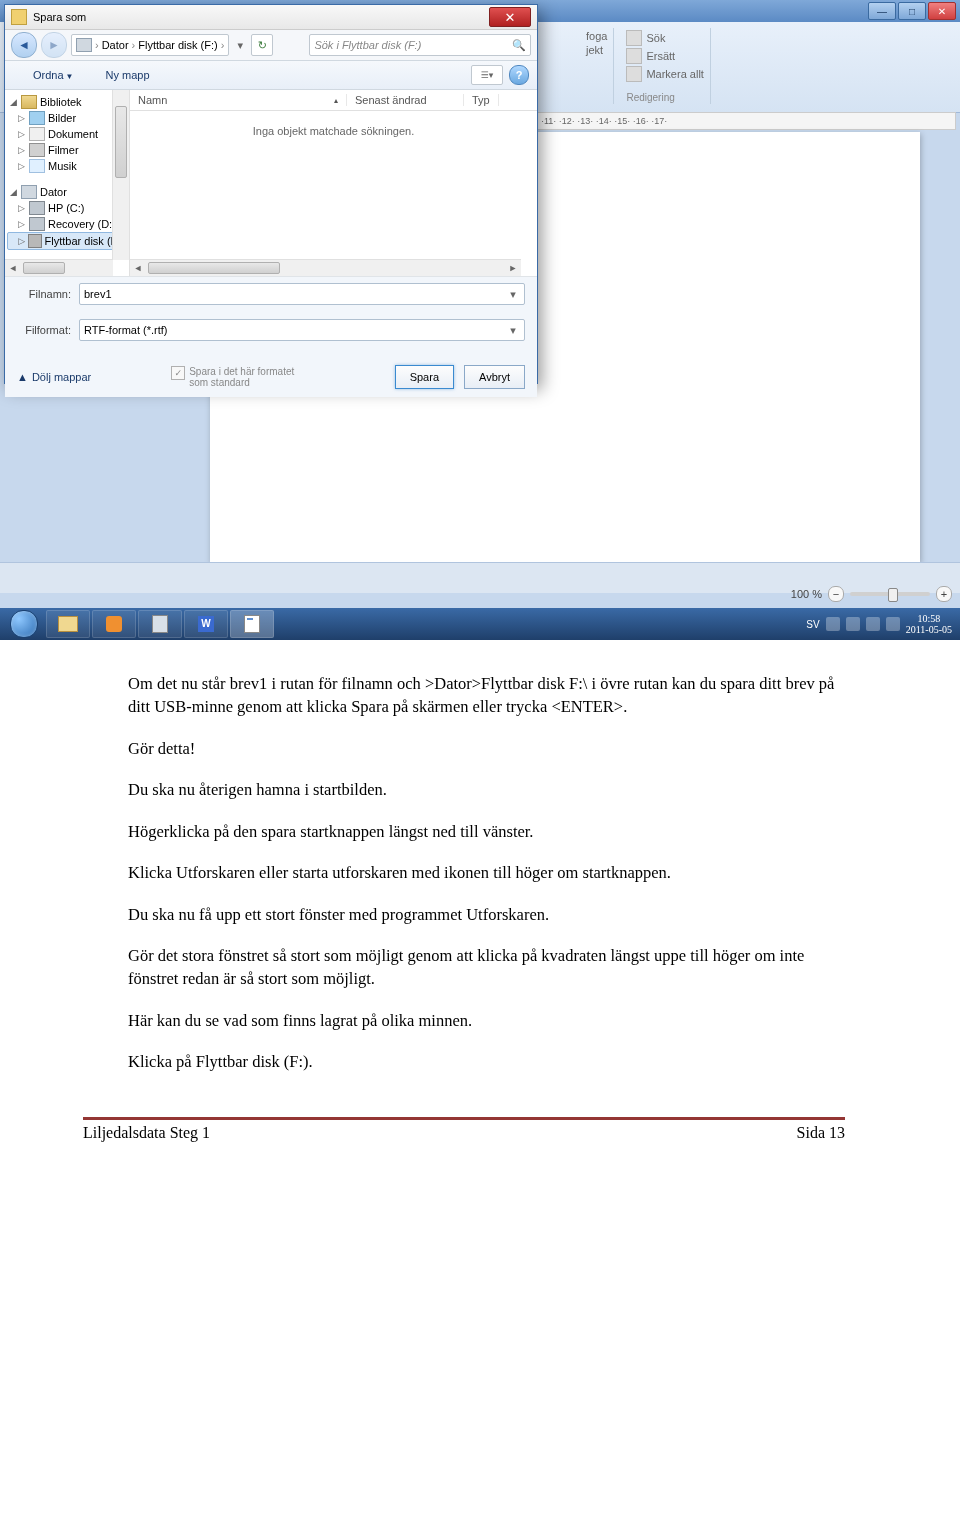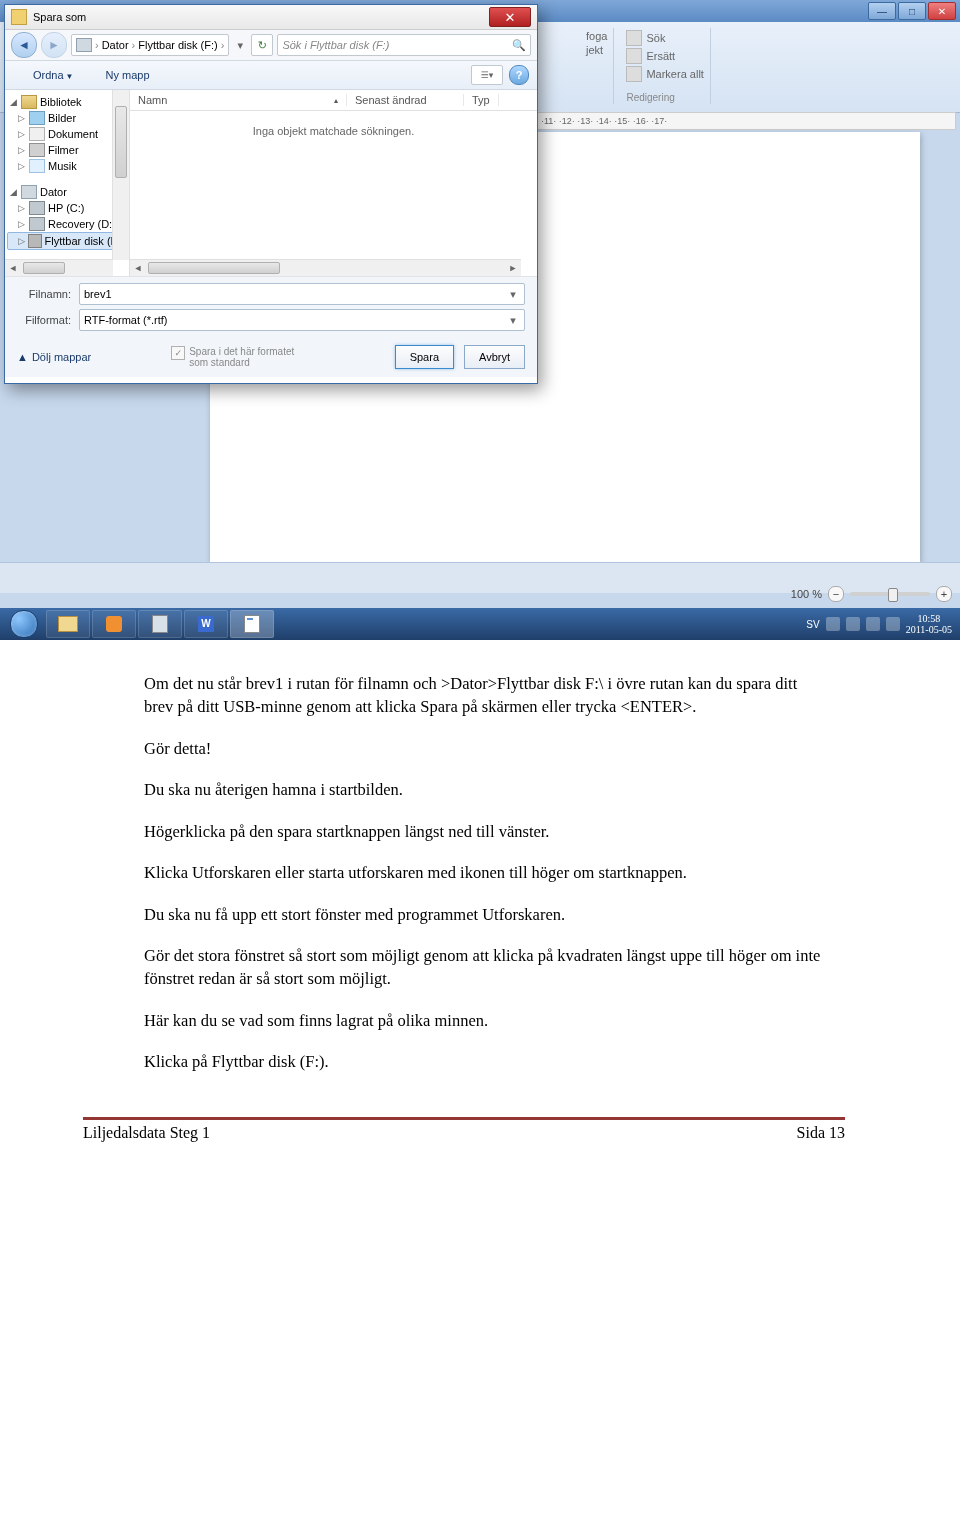--- a/index.html
+++ b/index.html
@@ -38,21 +38,21 @@
 .saveas { position:absolute; left:4px; top:4px; width:532px; height:378px; background:#fff; border:1px solid #3a6aa6; box-shadow:4px 6px 16px rgba(0,0,0,0.4); font-size:11px; }
 .dlg-title { height:24px; background:linear-gradient(#f8f8f8,#e8e8e8); border-bottom:1px solid #ccc; display:flex; align-items:center; padding:0 6px; gap:6px; position:relative; }
 .dlg-title-icon { width:14px; height:14px; background:#f0d070; border:1px solid #c0a040; }
 .dlg-close { position:absolute; right:6px; top:2px; width:40px; height:18px; background:linear-gradient(#e05050,#b02020); border:1px solid #802020; border-radius:2px; color:#fff; display:flex; align-items:center; justify-content:center; font-size:13px; }
 .dlg-nav { height:30px; background:#f5f7fa; border-bottom:1px solid #d0d8e0; display:flex; align-items:center; padding:0 6px; gap:4px; }
 .navarrow { width:24px; height:24px; border-radius:12px; background:linear-gradient(#d8e8ff,#b0d0f0); border:1px solid #90b0d0; display:flex; align-items:center; justify-content:center; color:#2a5a9a; font-size:12px; }
 .breadcrumb { flex:0 0 auto; height:20px; border:1px solid #c0c8d0; background:#fff; display:flex; align-items:center; padding:0 4px; gap:3px; border-radius:2px; }
 .bc-sep { color:#888; }
 .bc-drop { width:14px; text-align:center; color:#666; }
 .refresh { width:20px; height:20px; border:1px solid #c0c8d0; background:#fff; border-radius:2px; display:flex; align-items:center; justify-content:center; color:#3a7a3a; }
-.search { flex:1; height:20px; border:1px solid #c0c8d0; background:#fff; border-radius:2px; display:flex; align-items:center; padding:0 4px; color:#888; gap:4px; }
+.search { flex:1; height:20px; border:1px solid #c0c8d0; background:#fff; border-radius:2px; display:flex; align-items:center; padding:0 4px; color:#888; gap:4px;margin-left:32px; }
 .dlg-toolbar { height:28px; background:linear-gradient(#f5f8fc,#e8eff8); border-bottom:1px solid #d0d8e0; display:flex; align-items:center; padding:0 8px; gap:12px; color:#1a3a6a; }
 .tb-link { cursor:default;margin-left:20px; }
 .tb-link .drop { font-size:8px; margin-left:2px; }
 .tb-right { margin-left:auto; display:flex; gap:6px; }
 .viewbtn { width:30px; height:18px; border:1px solid #c0c8d0; background:#fff; border-radius:2px; display:flex; align-items:center; justify-content:center; font-size:9px; color:#666; }
 .helpbtn { width:18px; height:18px; border-radius:9px; background:linear-gradient(#b0d8ff,#6aa8e0); border:1px solid #5088c0; color:#fff; font-weight:bold; display:flex; align-items:center; justify-content:center; }
 .dlg-body { display:flex; height:186px; }
 .tree { width:124px; border-right:1px solid #e0e0e0; overflow:hidden; position:relative; }
 .tree-inner { padding:4px 2px; }
 .tree-item { display:flex; align-items:center; gap:3px; padding:1px 2px; white-space:nowrap; }
@@ -72,35 +72,35 @@
 .sb-thumb { background:linear-gradient(#e8e8e8,#d0d0d0); border:1px solid #b0b0b0; border-radius:2px; }
 .filelist { flex:1; position:relative; }
 .fl-header { height:20px; border-bottom:1px solid #e0e0e0; display:flex; align-items:center; font-size:11px; color:#555; }
 .fl-col { padding:0 8px; border-right:1px solid #e8e8e8; }
 .fl-col.name { width:200px; display:flex; align-items:center; gap:4px; }
 .fl-col.date { width:100px; }
 .fl-empty { text-align:center; color:#666; padding-top:14px; font-size:11px; }
 .fl-hsb { position:absolute; left:0; right:16px; bottom:0; height:16px; background:#f0f0f0; border-top:1px solid #e0e0e0; display:flex; align-items:center; }
 .sb-btn { width:16px; height:14px; display:flex; align-items:center; justify-content:center; color:#666; font-size:9px; }
 .dlg-fields { padding:6px 12px; background:#f2f6fb; border-top:1px solid #e0e4e8; }
-.field-row { display:flex; align-items:center; gap:8px; margin-bottom:4px; }
+.field-row { display:flex; align-items:center; gap:8px; margin-bottom:14px; }
 .field-label { width:54px; text-align:right; color:#444; }
 .field-input { flex:1; height:18px; border:1px solid #b0c0d0; background:#fff; padding:1px 4px; border-radius:2px; font-size:11px; }
 .field-combo { display:flex; align-items:center; justify-content:space-between; }
 .combo-drop { width:14px; text-align:center; color:#666; }
 .dlg-bottom { display:flex; align-items:center; padding:4px 12px 8px; gap:10px; background:#f2f6fb; }
 .hide-link { display:flex; align-items:center; gap:4px; color:#1a3a6a; }
 .chk-row { display:flex; align-items:flex-start; gap:4px; color:#888; font-size:10px; margin-left:70px; flex:1; }
 .chk { width:12px; height:12px; border:1px solid #b0b0b0; background:#f8f8f8; display:flex; align-items:center; justify-content:center; font-size:9px; color:#888; }
 .btn { height:22px; padding:0 14px; border:1px solid #8aa8c8; background:linear-gradient(#fdfdfd,#e8eef6); border-radius:0; font-size:11px; display:flex; align-items:center; }
 .btn.primary { border:1px solid #3a8ad0; box-shadow:0 0 3px rgba(58,138,208,0.5); }
 
 
 .doc-text { padding:32px 115px 10px 128px; font-family:"Times New Roman",serif; font-size:16.5px; line-height:1.42; color:#000; }
-.doc-text p { margin:0 16px 18px; }
+.doc-text p { margin:0 0 18px; }
 .footer-rule { margin:14px 115px 0 83px; height:3px; background:#943634; border-top:1px solid #fff; }
 .footer-row { display:flex; justify-content:space-between; padding:4px 115px 20px 83px; font-family:"Times New Roman",serif; font-size:16px; color:#000; }
 </style>
 </head>
 <body>
 
 <div class="screenshot">
   <div class="bgapp">
     <div class="bgapp-title">
       <div class="winbtn">—</div>

